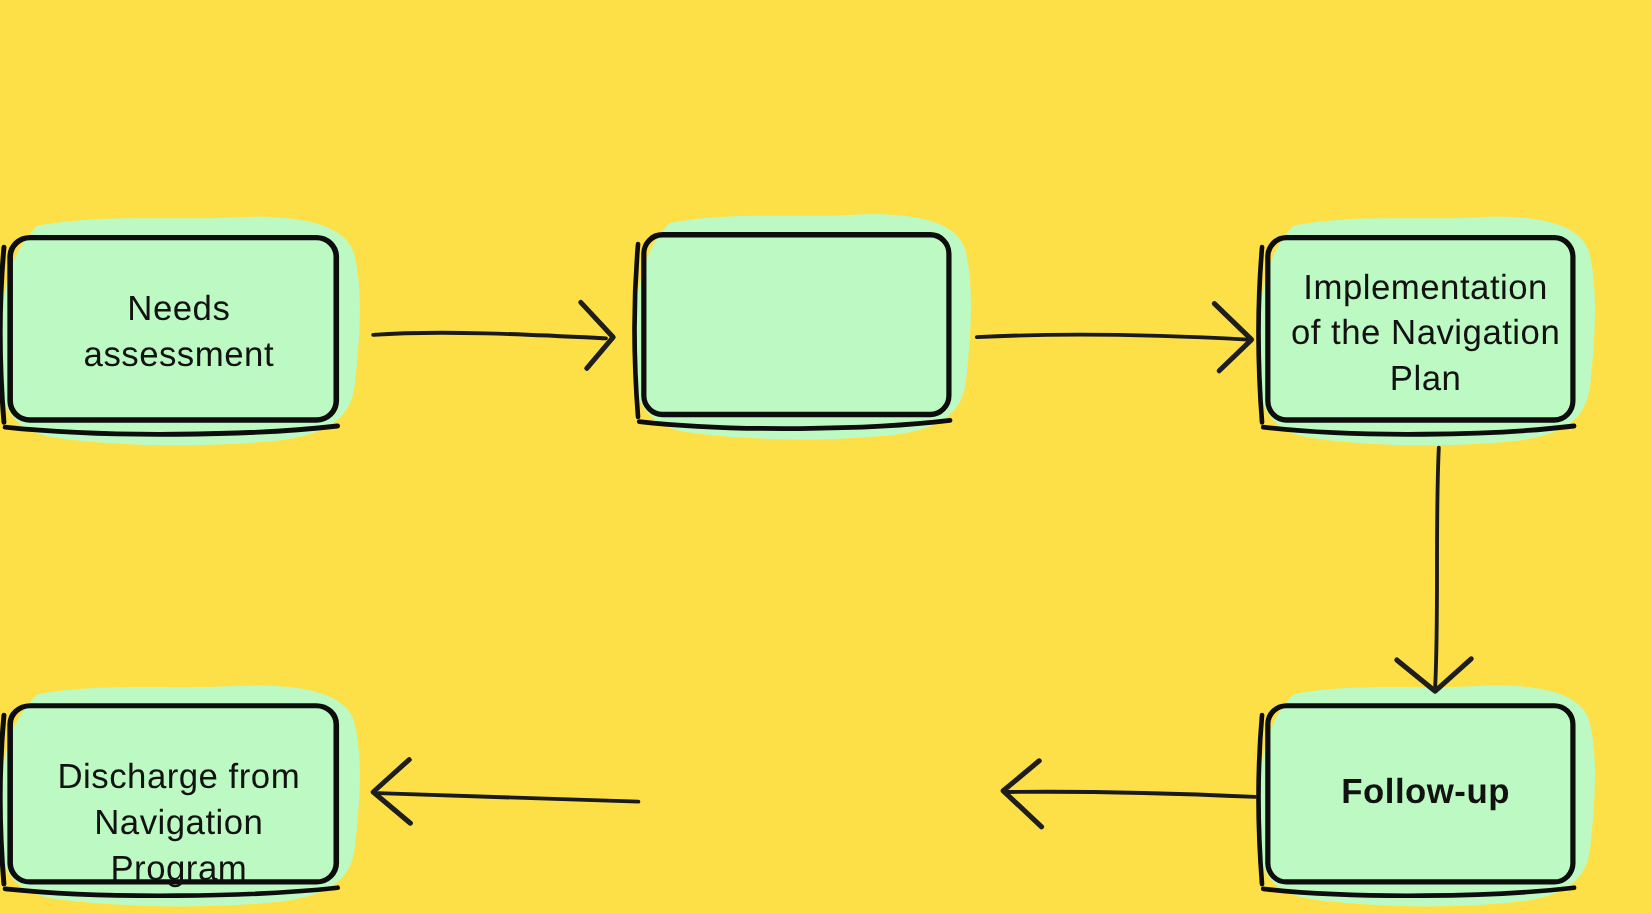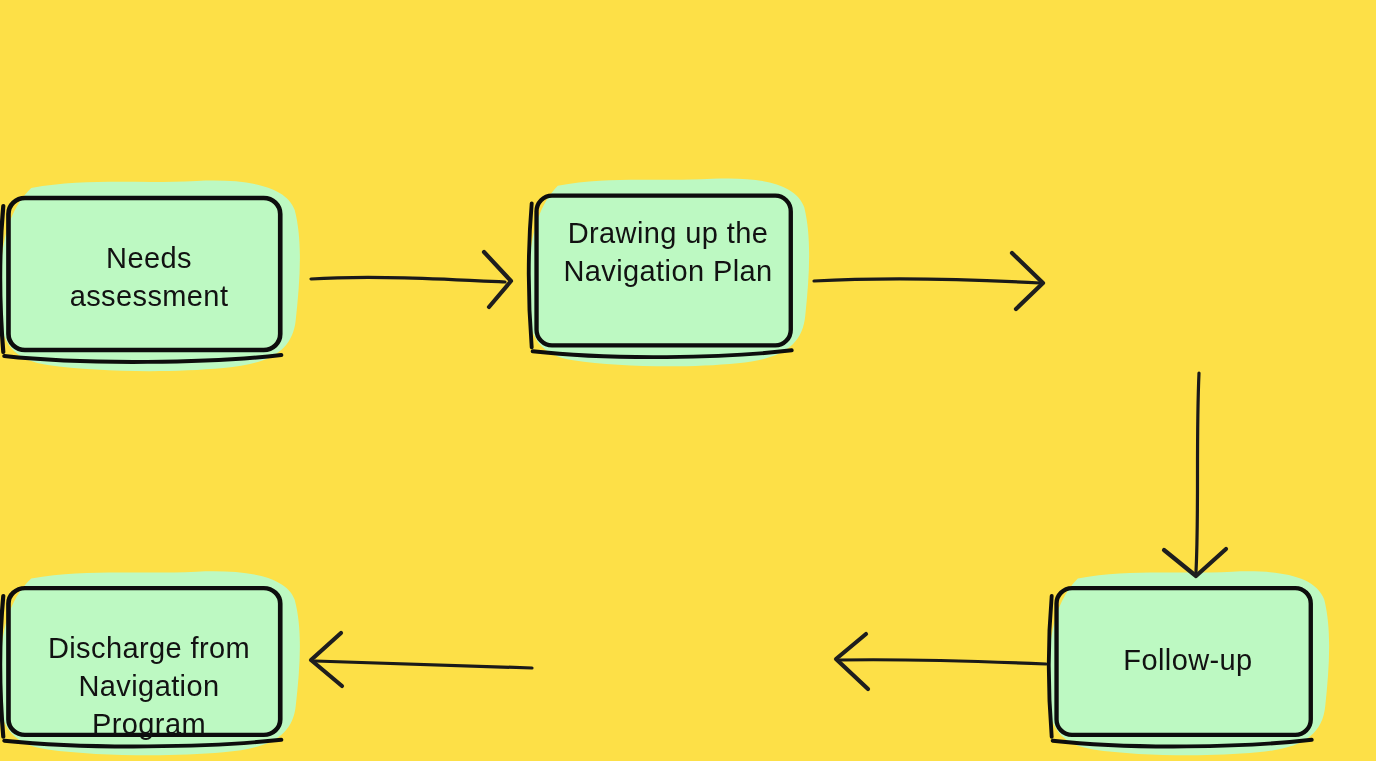--- a/index.html
+++ b/index.html
@@ -58,21 +58,21 @@
   
   .n4 { left: -6px;  top: 563px; width: 310px; height: 198px; }
   .n5 { left: 523px; top: 563px; width: 290px; height: 198px; }
   .n6 { left: 1043px;top: 563px; width: 290px; height: 198px; }
   
   .n1 .label { top: 67px; }
   .n2 .label { top: 44px; }
   .n3 .label { top: 49px; }
   .n4 .label { top: 66px; }
   .n5 .label { top: 48px; }
-  .n6 .label { top: 78px; }
+  .n6 .label { top: 78px; font-weight: bold; }
   
   .arrows {
     position: absolute;
     left: 0; top: 0;
     width: 1376px; height: 761px;
     pointer-events: none;
     z-index: 5;
   }
   .arrow-line {
     fill: none;
@@ -127,24 +127,33 @@
 assessment</div>
   </div>
 
   <div class="node n2">
     <svg class="node-shape" viewBox="0 0 300 205" preserveAspectRatio="none" aria-hidden="true">
       <path class="blob" d="M 36 16 C 90 6, 140 12, 196 9 C 240 7, 282 12, 291 38 C 299 70, 296 110, 292 148 C 289 178, 268 192, 222 196 C 170 201, 100 200, 52 193 C 18 188, 4 170, 5 128 C 6 88, 8 44, 36 16 Z"></path>
       <rect class="frame" x="14" y="26" width="263" height="152" rx="16"></rect>
       <path class="sketch" d="M 9 34 C 5 80, 5 130, 9 180"></path>
       <path class="sketch" d="M 10 184 C 90 193, 210 191, 278 183"></path>
     </svg>
-    <div class="label">Drawing up the
-Navigation Plan</div>
   </div>
 
+  <div class="node n3">
+    <svg class="node-shape" viewBox="0 0 300 205" preserveAspectRatio="none" aria-hidden="true">
+      <path class="blob" d="M 36 16 C 90 6, 140 12, 196 9 C 240 7, 282 12, 291 38 C 299 70, 296 110, 292 148 C 289 178, 268 192, 222 196 C 170 201, 100 200, 52 193 C 18 188, 4 170, 5 128 C 6 88, 8 44, 36 16 Z"></path>
+      <rect class="frame" x="14" y="26" width="263" height="152" rx="16"></rect>
+      <path class="sketch" d="M 9 34 C 5 80, 5 130, 9 180"></path>
+      <path class="sketch" d="M 10 184 C 90 193, 210 191, 278 183"></path>
+    </svg>
+    <div class="label">Implementation
+of the Navigation
+Plan</div>
+  </div>
 
   <div class="node n4">
     <svg class="node-shape" viewBox="0 0 300 205" preserveAspectRatio="none" aria-hidden="true">
       <path class="blob" d="M 36 16 C 90 6, 140 12, 196 9 C 240 7, 282 12, 291 38 C 299 70, 296 110, 292 148 C 289 178, 268 192, 222 196 C 170 201, 100 200, 52 193 C 18 188, 4 170, 5 128 C 6 88, 8 44, 36 16 Z"></path>
       <rect class="frame" x="14" y="26" width="263" height="152" rx="16"></rect>
       <path class="sketch" d="M 9 34 C 5 80, 5 130, 9 180"></path>
       <path class="sketch" d="M 10 184 C 90 193, 210 191, 278 183"></path>
     </svg>
     <div class="label">Discharge from
 Navigation

